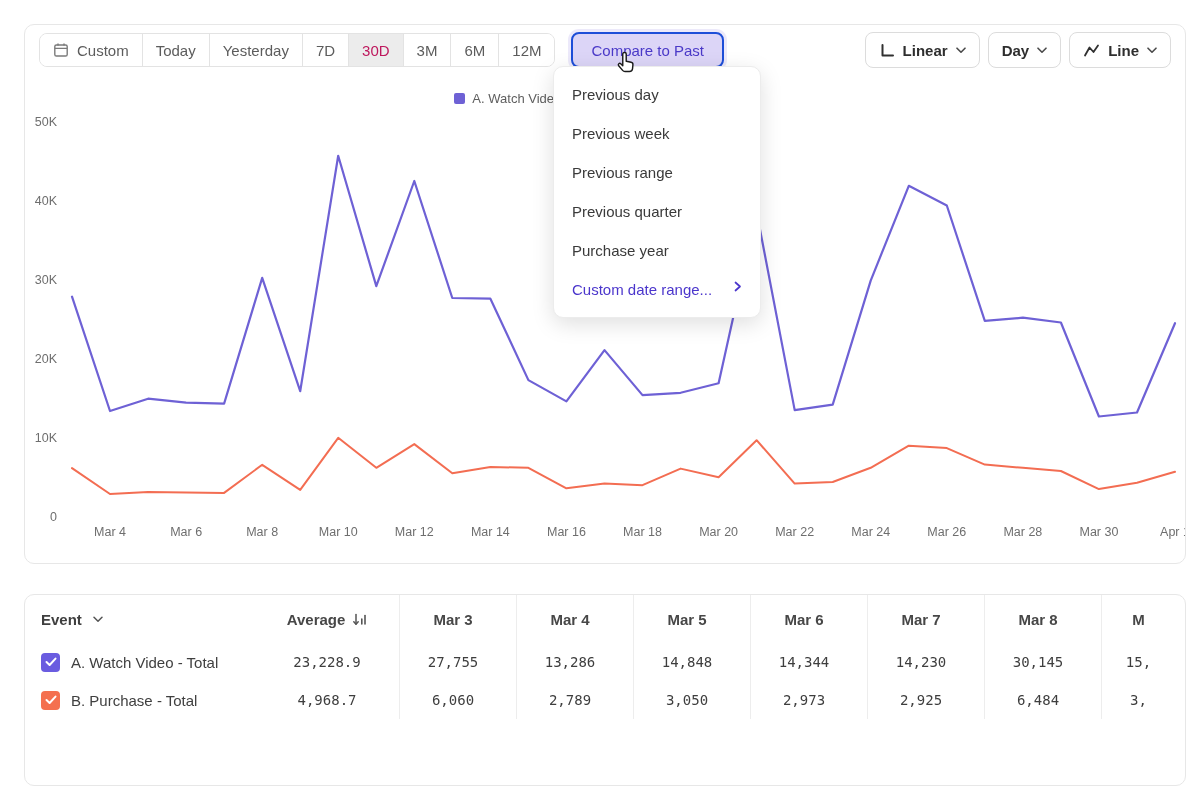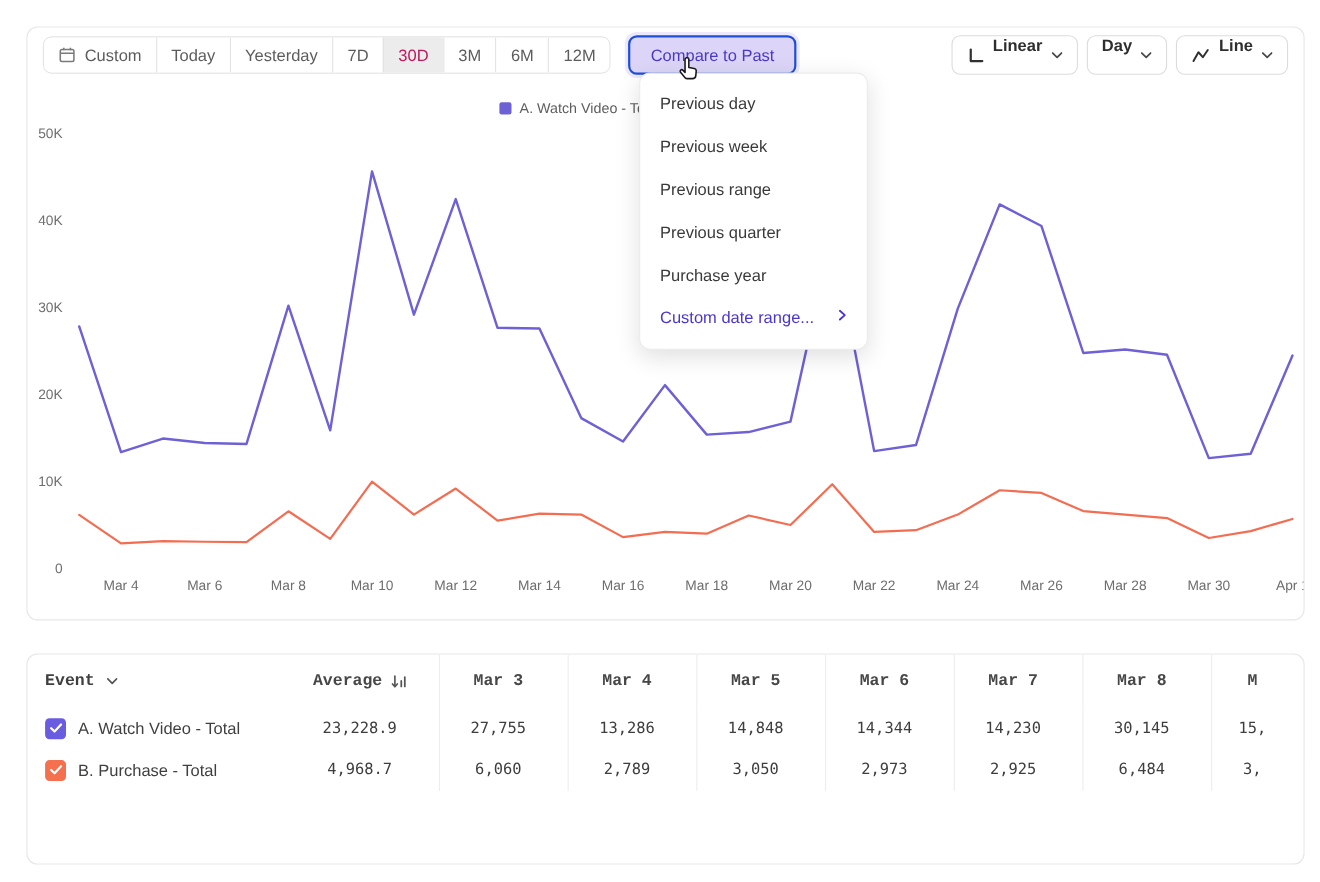--- a/index.html
+++ b/index.html
@@ -17,34 +17,34 @@
   .seg{display:flex;align-items:center;gap:8px;padding:0 13px;font-size:15px;color:#5c5c5c;
        background:#fff;border-left:1px solid #e3e3e3;cursor:pointer;white-space:nowrap}
   .seg:first-child{border-left:none}
   .seg.selected{background:#ececec;color:#be185d}
   .compare-btn{height:36px;padding:0 18px;background:#dcd5f7;border:2px solid #1d4ed8;
                border-radius:8px;color:#4a39c8;font-size:15px;display:flex;align-items:center;
                cursor:pointer;font-family:inherit;box-shadow:0 0 0 3px rgba(168,155,234,.22)}
   .spacer{flex:1}
   .ctrl-group{display:flex;align-items:center;gap:8px}
   .ctrl-btn{height:36px;padding:0 13px;background:#fff;border:1px solid #dcdcdc;border-radius:8px;
-            display:flex;gap:8px;font-size:15px;font-weight:bold;color:#2e2e2e;
+            display:flex;align-items:center;gap:8px;font-size:15px;font-weight:bold;color:#2e2e2e;
             cursor:pointer;font-family:inherit}
   .ico{display:flex;align-items:center}
 
   
   .legend{position:absolute;left:0;right:0;top:66px;display:flex;justify-content:center;
           gap:28px;pointer-events:none;z-index:2}
   .legend-item{display:flex;align-items:center;gap:7px;font-size:13px;color:#5e5e5e}
   .swatch{width:11px;height:11px;border-radius:2px}
   #chart-svg{position:absolute;left:0;top:56px;z-index:1}
   .tick{font-size:12.5px;fill:#6e6e6e;font-family:"Liberation Sans",sans-serif}
 
   
-  .menu{position:absolute;left:581px;top:66px;width:208px;background:#fff;border:1px solid #ececec;
+  .menu{position:absolute;left:553px;top:66px;width:208px;background:#fff;border:1px solid #ececec;
         border-radius:10px;box-shadow:0 6px 22px rgba(0,0,0,.13);padding:8px 0;z-index:30}
   .menu-item{padding:11px 18px;font-size:15px;color:#3a3a3a;cursor:pointer}
   .menu-item.custom{color:#4b36cc;display:flex;align-items:flex-start;justify-content:space-between}
   .cursor{position:absolute;left:615px;top:50px;z-index:40;pointer-events:none}
 
   
   .seg-head{display:flex;align-items:center;gap:12px;padding:22px 16px 0;height:56px}
   .checkbox{width:19px;height:19px;border-radius:4px;display:flex;align-items:center;
             justify-content:center;flex:none;cursor:pointer}
   .seg-count{font-size:15px;color:#3f3f3f}
@@ -52,21 +52,21 @@
           display:flex;align-items:center;gap:8px;padding:0 11px}
   .search input{border:none;background:transparent;outline:none;font-size:15px;color:#444;
                 width:132px;font-family:inherit}
   .search input::placeholder{color:#9b9b9b}
 
   .tbl{display:grid;grid-template-columns:240px 134px repeat(6,117px) minmax(0,1fr)}
   .cell{display:flex;align-items:center;height:38px}
   .cell.hrow{height:48px}
   .cell.num{justify-content:center;padding-right:10px;
             font-family:"DejaVu Sans Mono",monospace;font-size:14px;color:#3e3e3e}
-  .cell.head{font-family:Liberation Mono, monospace;font-weight:bold;font-size:15px;color:#474747}
+  .cell.head{font-family:Liberation Sans, sans-serif;font-weight:bold;font-size:15px;color:#474747}
   .cell.label{gap:11px;padding-left:16px;font-size:15px;color:#3f3f3f}
   .date-col{border-left:1px solid #ededed}
   .lastcol{padding-right:2px}
   .evhead{gap:7px;cursor:pointer}
   .avghead{gap:7px;cursor:pointer}
 </style>
 </head>
 <body>
 
 <div class="card" id="chart-card">

